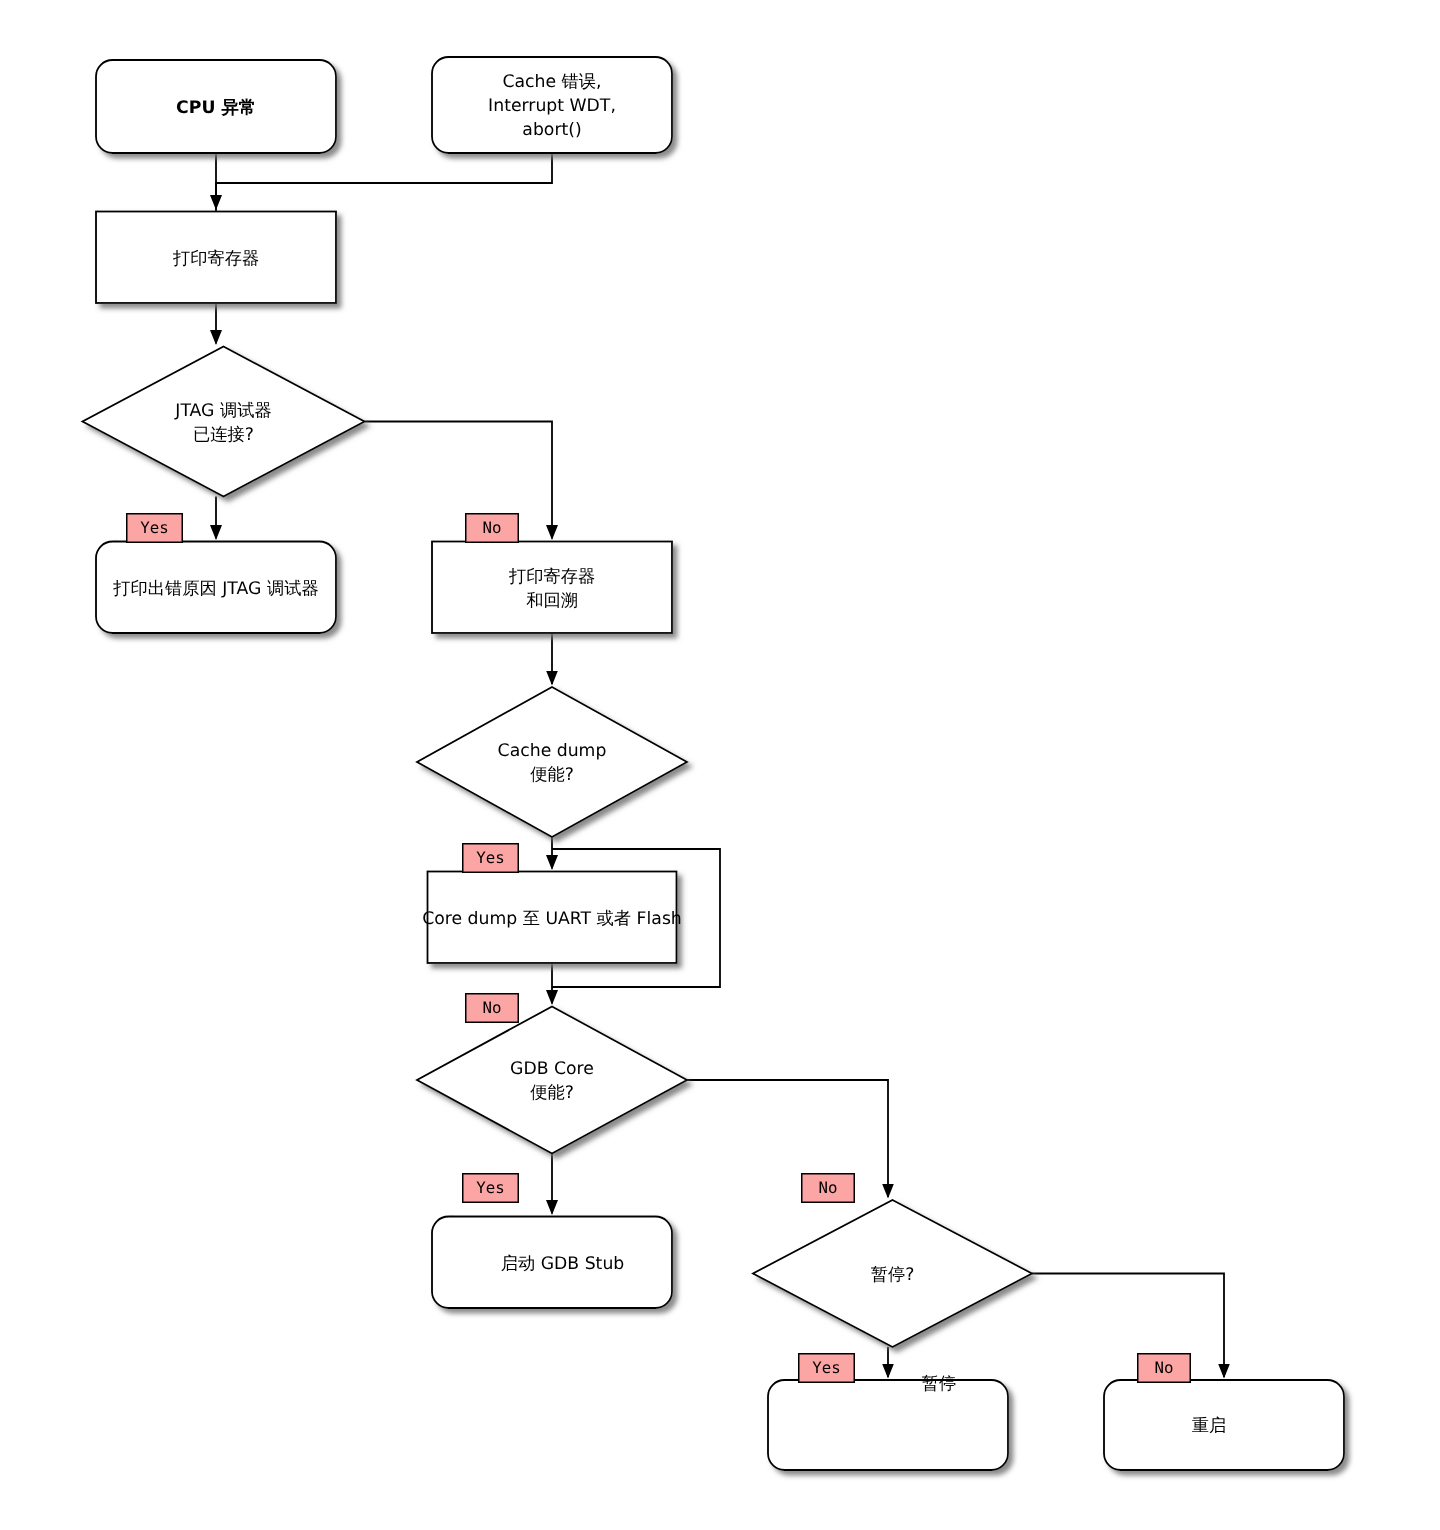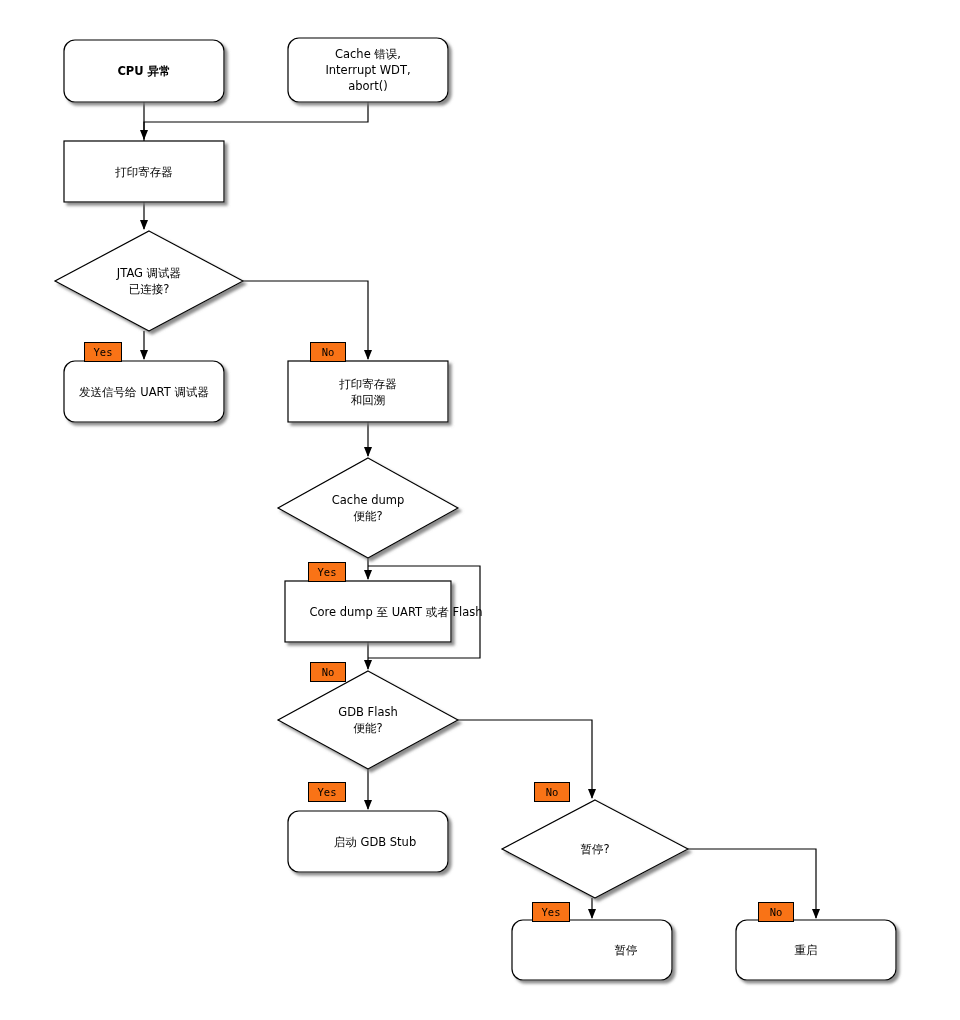--- a/index.html
+++ b/index.html
@@ -39,21 +39,21 @@
     font-family: "DejaVu Sans", "Liberation Sans", sans-serif;
   }
   .edge-label {
     position: absolute;
     display: flex;
     align-items: center;
     justify-content: center;
     font-size: 10.5px;
     line-height: 12px;
     color: #000000;
-    background: #f97316;
+    background: #fca5a5;
     border: 1px solid #000000;
     box-sizing: border-box;
     font-family: "DejaVu Sans Mono", "Liberation Mono", monospace;
   }
 </style>
 </head>
 <body>
 
 <div id="flow-root">
 
@@ -99,31 +99,31 @@
   </svg>
 
   <div id="node-labels-layer">
       <div class="node-label" style="left: 64px; top: 40px; width: 160px; height: 62px; font-weight: bold;">CPU 异常</div>
       <div class="node-label" style="left: 288px; top: 38px; width: 160px; height: 64px;">Cache 错误,
 Interrupt WDT,
 abort()</div>
       <div class="node-label" style="left: 64px; top: 141px; width: 160px; height: 61px;">打印寄存器</div>
       <div class="node-label" style="left: 55px; top: 231px; width: 188px; height: 100px;">JTAG 调试器
 已连接?</div>
-      <div class="node-label" style="left: 64px; top: 361px; width: 160px; height: 61px;">发送信号给 UART 调试器</div>
+      <div class="node-label" style="left: 64px; top: 361px; width: 160px; height: 61px;">打印出错原因 JTAG 调试器</div>
       <div class="node-label" style="left: 288px; top: 361px; width: 160px; height: 61px;">打印寄存器
 和回溯</div>
       <div class="node-label" style="left: 278px; top: 458px; width: 180px; height: 100px;">Cache dump
 便能?</div>
-      <div class="node-label" style="left: 285px; top: 581px; width: 166px; height: 61px; padding-left: 28px;">Core dump 至 UART 或者 Flash</div>
-      <div class="node-label" style="left: 278px; top: 671px; width: 180px; height: 98px;">GDB Flash
+      <div class="node-label" style="left: 285px; top: 581px; width: 166px; height: 61px;">Core dump 至 UART 或者 Flash</div>
+      <div class="node-label" style="left: 278px; top: 671px; width: 180px; height: 98px;">GDB Core
 便能?</div>
       <div class="node-label" style="left: 295px; top: 811px; width: 160px; height: 61px;">启动 GDB Stub</div>
       <div class="node-label" style="left: 502px; top: 800px; width: 186px; height: 98px; text-align: right;">暂停?</div>
-      <div class="node-label" style="left: 512px; top: 920px; width: 188px; height: 60px; padding-left: 20px;">暂停</div>
+      <div class="node-label" style="left: 512px; top: 892px; width: 188px; height: 60px; padding-left: 20px;">暂停</div>
       <div class="node-label" style="left: 736px; top: 920px; width: 140px; height: 60px;">重启</div>
     </div>
   <div id="edge-labels-layer">
       <div class="edge-label" style="left: 84px; top: 342px; width: 38px; height: 20px;">Yes</div>
       <div class="edge-label" style="left: 310px; top: 342px; width: 36px; height: 20px;">No</div>
       <div class="edge-label" style="left: 308px; top: 562px; width: 38px; height: 20px;">Yes</div>
       <div class="edge-label" style="left: 310px; top: 662px; width: 36px; height: 20px;">No</div>
       <div class="edge-label" style="left: 308px; top: 782px; width: 38px; height: 20px;">Yes</div>
       <div class="edge-label" style="left: 534px; top: 782px; width: 36px; height: 20px;">No</div>
       <div class="edge-label" style="left: 532px; top: 902px; width: 38px; height: 20px;">Yes</div>

